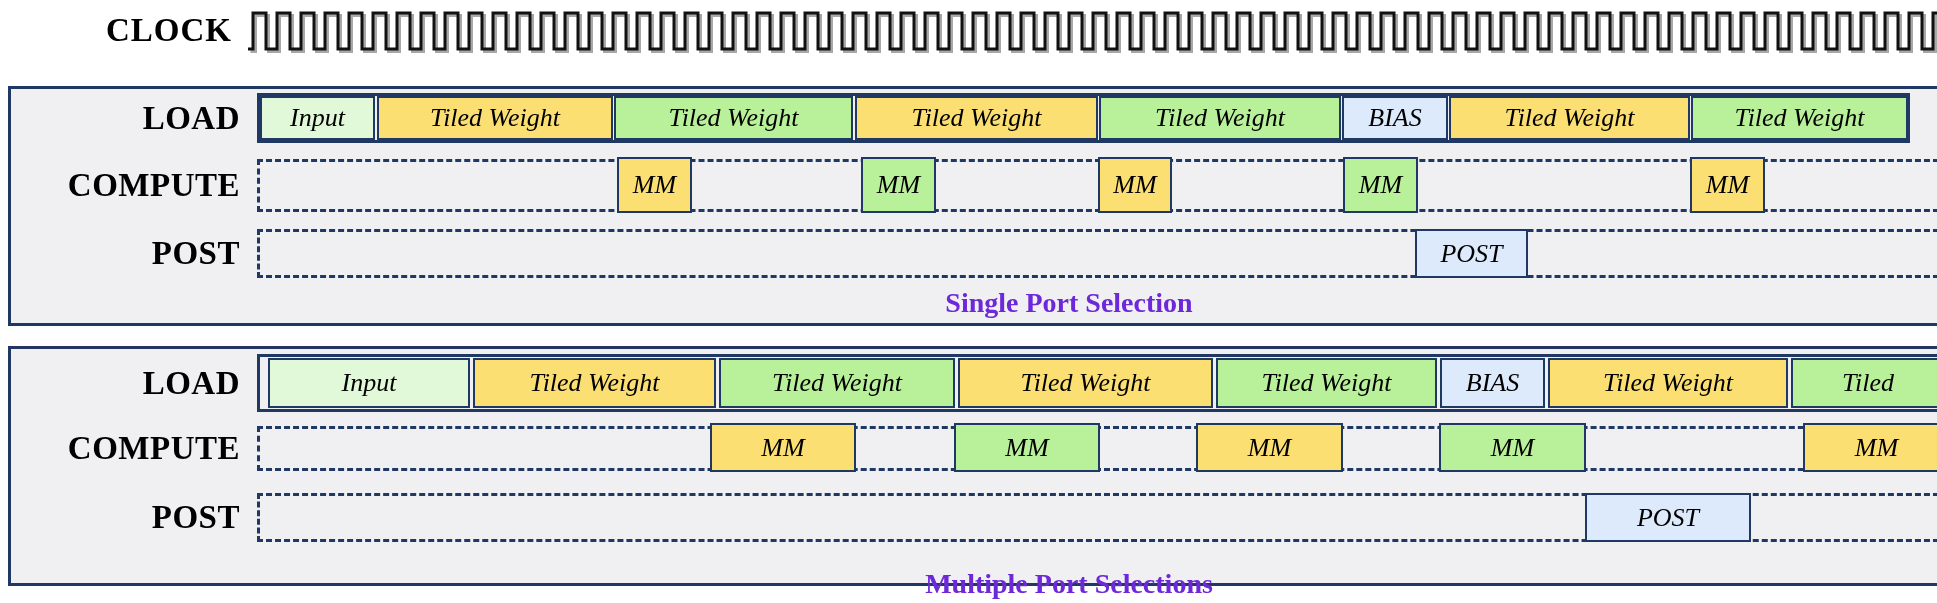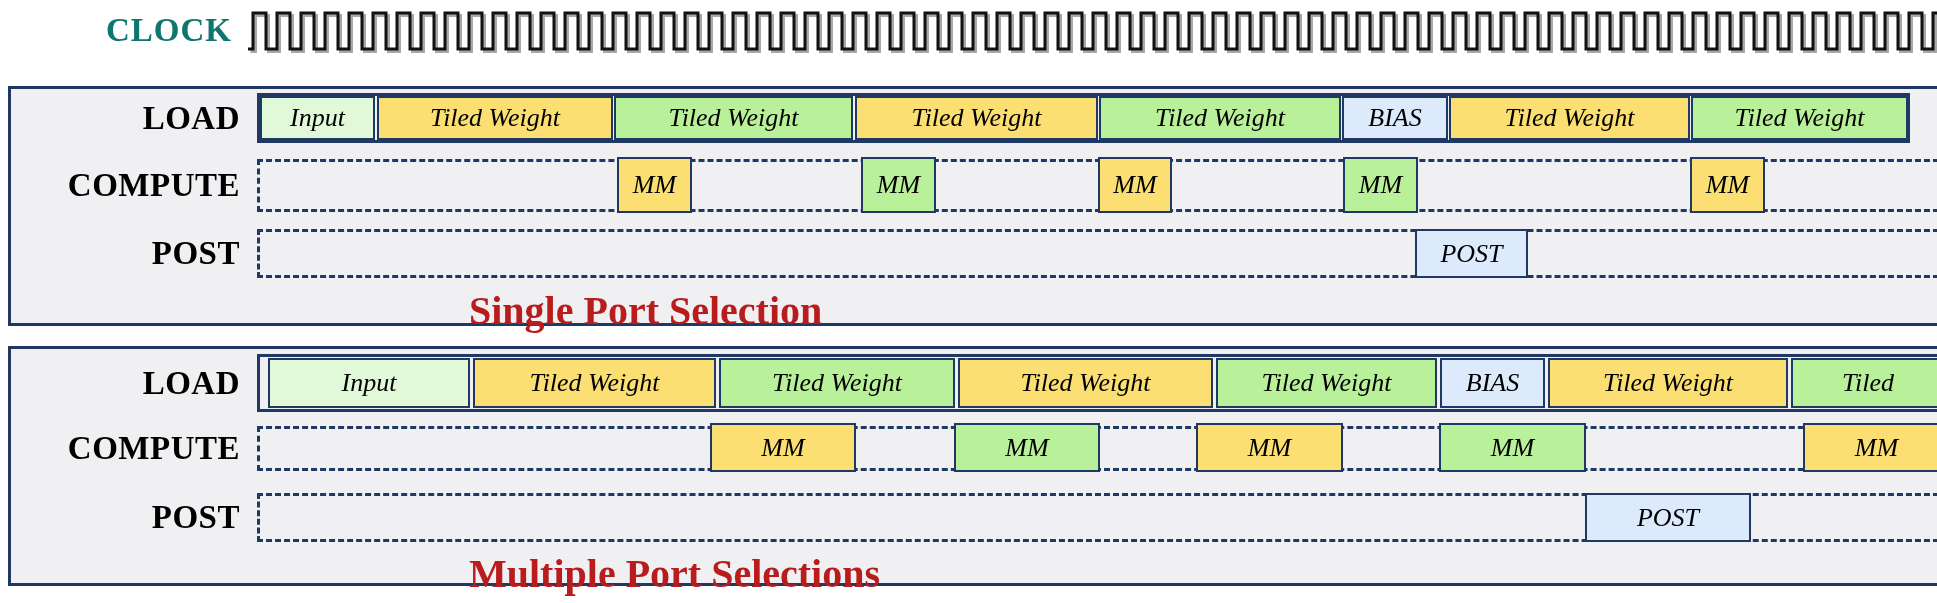--- a/index.html
+++ b/index.html
@@ -11,36 +11,36 @@
   .panel{
     position:absolute;left:8px;width:2116px;height:240px;
     background:#f0eff2;border:3px solid #1f3864;box-sizing:border-box;
   }
   .row-label{
     position:absolute;left:0;width:240px;text-align:right;
     font-weight:bold;font-size:33px;color:#000;letter-spacing:.5px;
   }
   .clock-label{
     position:absolute;left:0;top:8px;width:232px;height:44px;line-height:44px;
-    text-align:right;font-weight:bold;font-size:33px;color:#0f766e;letter-spacing:1px;
+    text-align:right;font-weight:bold;font-size:33px;color:#000000;letter-spacing:1px;
   }
   .load-box{
     position:absolute;border:3px solid #1f3864;box-sizing:border-box;background:#f0eff2;
   }
   .dash-box{
     position:absolute;border:3px dashed #1f3864;box-sizing:border-box;
   }
   .blk{
     position:absolute;border:2.5px solid #1f3864;box-sizing:border-box;
     display:flex;align-items:center;justify-content:center;
     font-size:26px;color:#000;white-space:nowrap;overflow:hidden;font-style:italic;
   }
   .caption{
-    position:absolute;width:1200px;
-    font-weight:bold;font-size:40px;color:#b91c1c;
+    position:absolute;width:1200px;text-align:center;
+    font-weight:bold;font-size:28px;color:#6d28d9;
   }
   svg{position:absolute;overflow:hidden;}
 </style>
 </head>
 <body>
 
 <div class="page">
 
   <div class="clock-label">CLOCK</div>
   <svg style="left:248px;top:4px;" width="1689" height="52" viewBox="0 0 1689 52">
@@ -89,15 +89,15 @@
       <div class="blk" style="left: 1440px; top: 358px; width: 105px; height: 50px; background: rgb(220, 234, 251);">BIAS</div>
       <div class="blk" style="left: 1548px; top: 358px; width: 240px; height: 50px; background: rgb(251, 223, 115);">Tiled Weight</div>
       <div class="blk" style="left: 1791px; top: 358px; width: 154px; height: 50px; background: rgb(185, 240, 154);">Tiled</div>
       <div class="blk" style="left: 710px; top: 423px; width: 146px; height: 49px; background: rgb(251, 223, 115);">MM</div>
       <div class="blk" style="left: 954px; top: 423px; width: 146px; height: 49px; background: rgb(185, 240, 154);">MM</div>
       <div class="blk" style="left: 1196px; top: 423px; width: 147px; height: 49px; background: rgb(251, 223, 115);">MM</div>
       <div class="blk" style="left: 1439px; top: 423px; width: 147px; height: 49px; background: rgb(185, 240, 154);">MM</div>
       <div class="blk" style="left: 1803px; top: 423px; width: 147px; height: 49px; background: rgb(251, 223, 115);">MM</div>
       <div class="blk" style="left: 1585px; top: 493px; width: 166px; height: 49px; background: rgb(220, 234, 251);">POST</div>
     </div>
-  <div class="caption" style="left:469px;top:550px;">Multiple Port Selections</div>
+  <div class="caption" style="left:469px;top:568px;">Multiple Port Selections</div>
 
 </div>
 
 </body></html>

